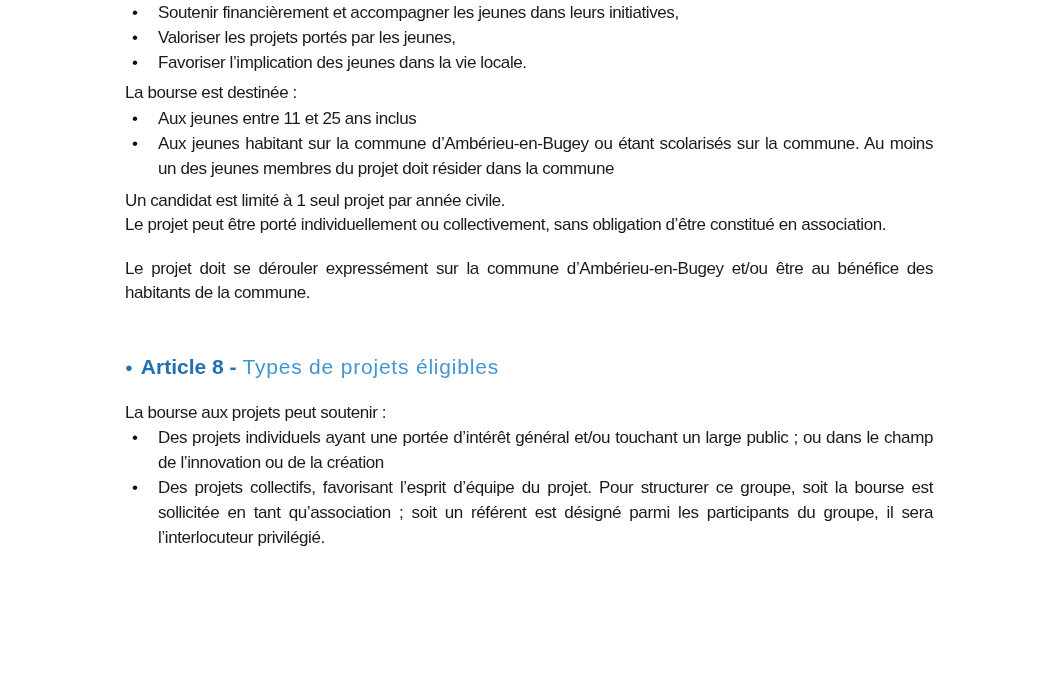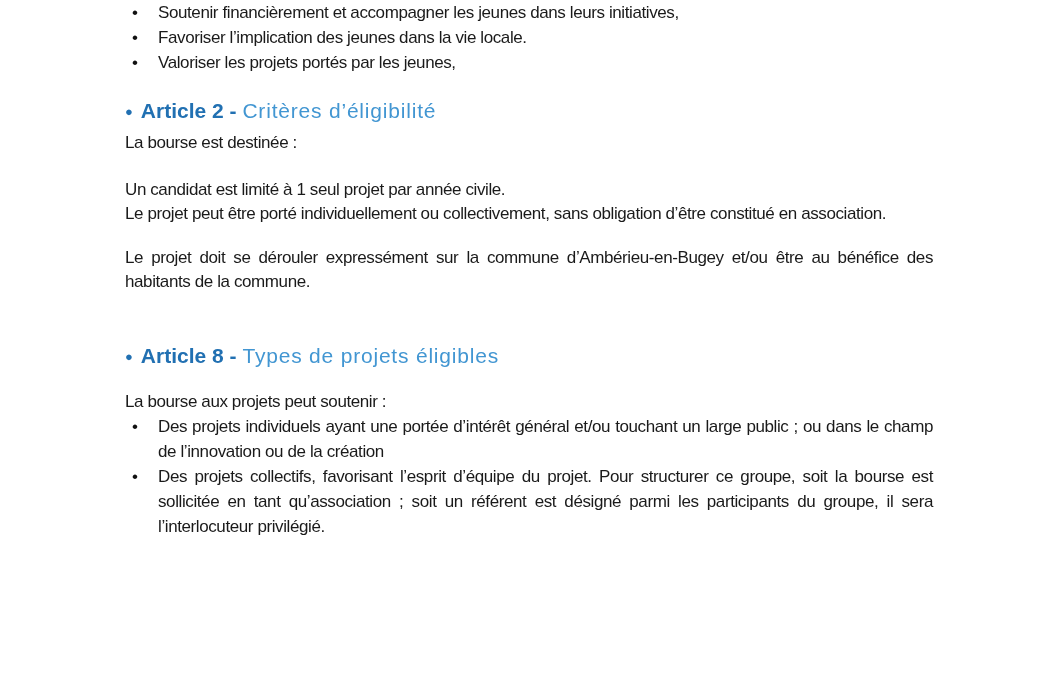--- a/index.html
+++ b/index.html
@@ -74,45 +74,45 @@
     color: #4296d2;
     font-weight: 400;
     letter-spacing: 0.8px;
   }
 
   
   .intro-list       { margin-top: -14px; }
   .h-article2       { margin-top: 23px; }
   .p-destinee       { margin-top: 6px; }
   .list-criteres    { margin-top: 0; }
-  .p-candidat       { margin-top: 22px; }
+  .p-candidat       { margin-top: 8px; }
   .p-deroule        { margin-top: 19px; }
   .h-article3       { margin-top: 48px; }
   .p-viseront       { margin-top: 0; }
   .p-soutenir       { margin-top: 20px; }
   .list-soutien     { margin-top: 0; }
 </style>
 </head>
 <body>
 
 <div class="page">
 
   <ul class="doc-list intro-list">
     <li>Soutenir financièrement et accompagner les jeunes dans leurs initiatives,</li>
+    <li>Valoriser les projets portés par les jeunes,</li>
     <li>Favoriser l’implication des jeunes dans la vie locale.</li>
-    <li>Valoriser les projets portés par les jeunes,</li>
   </ul>
 
-  <h2 class="article-heading h-article2">
-    <span class="h-bullet">●</span><span class="h-label">Article 2 -</span>
-    <span class="h-title">Critères d’éligibilité</span>
-  </h2>
 
   <p class="p-destinee">La bourse est destinée :</p>
 
+  <ul class="doc-list list-criteres">
+    <li>Aux jeunes entre 11 et 25 ans inclus</li>
+    <li class="just">Aux jeunes habitant sur la commune d’Ambérieu-en-Bugey ou étant scolarisés sur la commune. Au moins un des jeunes membres du projet doit résider dans la commune</li>
+  </ul>
 
   <p class="p-candidat">Un candidat est limité à 1 seul projet par année civile.</p>
   <p class="just">Le projet peut être porté individuellement ou collectivement, sans obligation d’être constitué en association.</p>
 
   <p class="p-deroule just">Le projet doit se dérouler expressément sur la commune d’Ambérieu-en-Bugey et/ou être au bénéfice des habitants de la commune.</p>
 
   <h2 class="article-heading h-article3">
     <span class="h-bullet">●</span><span class="h-label">Article 8 -</span>
     <span class="h-title">Types de projets éligibles</span>
   </h2>

